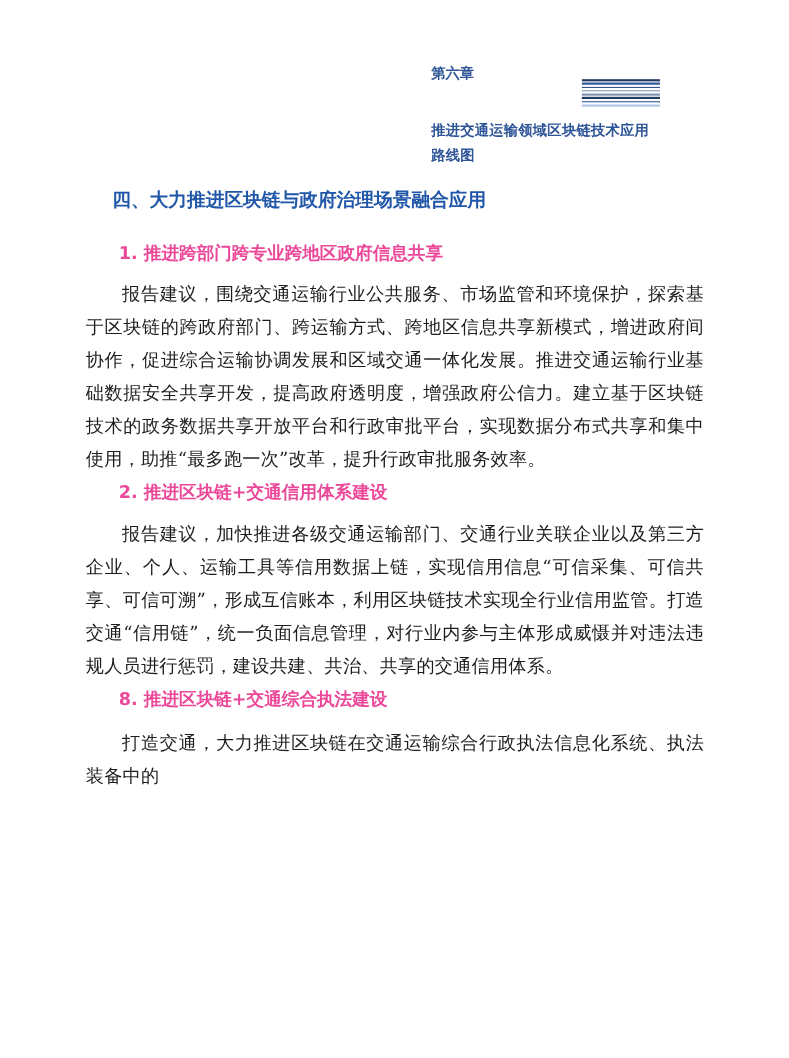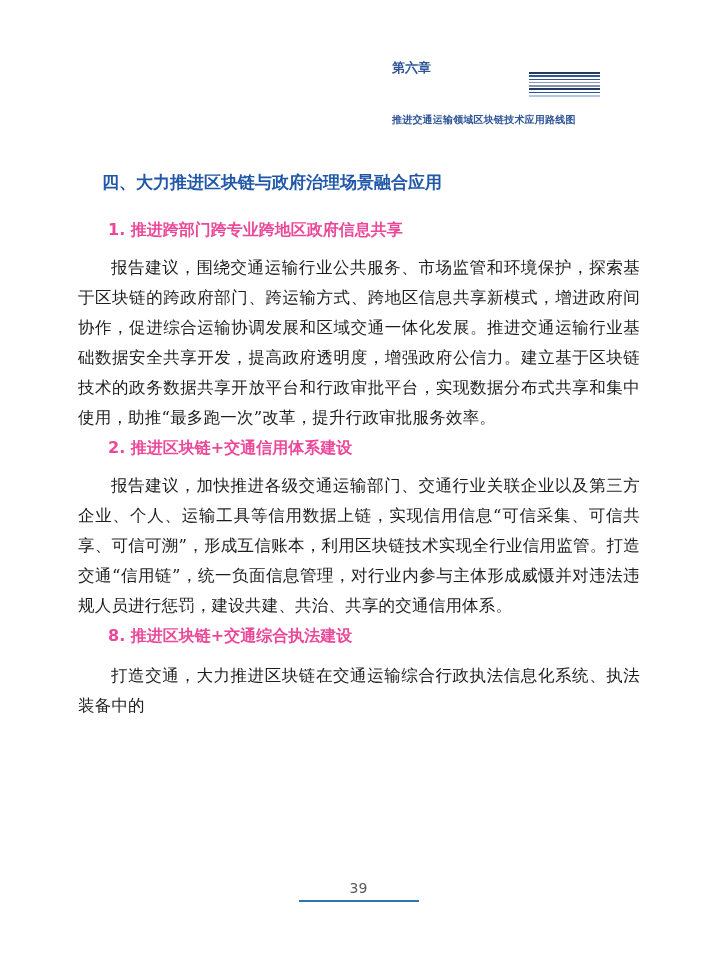--- a/index.html
+++ b/index.html
@@ -16,21 +16,21 @@
   }
 
   
   .header {
     position: absolute;
     left: 392px; top: 57px;
     font-family: "DejaVu Sans", "Liberation Sans", sans-serif;
     font-weight: bold;
   }
   .chapter { font-size: 13px; line-height: 22px; }
-  .htitle  { font-size: 10px; line-height: 22px; letter-spacing: 0.2px; margin-top: 30px; }
+  .htitle  { font-size: 13px; line-height: 22px; letter-spacing: 0.2px; margin-top: 30px; }
 
   .decor {
     position: absolute;
     right: 0; top: 72px;
     width: 71px;
     display: flex; flex-direction: column; gap: 1.8px;
   }
   .decor-line { height: 1.5px; width: 100%; }
 
   
@@ -110,18 +110,14 @@
   <div class="content">
     <h2 class="section-heading mt12" style="color: rgb(32, 87, 168); margin-top: 47px;">四、大力推进区块链与政府治理场景融合应用</h2>
     <h3 class="sub-heading mt18">1. 推进跨部门跨专业跨地区政府信息共享</h3>
     <p class="body-para indent mt8">报告建议，围绕交通运输行业公共服务、市场监管和环境保护，探索基于区块链的跨政府部门、跨运输方式、跨地区信息共享新模式，增进政府间协作，促进综合运输协调发展和区域交通一体化发展。推进交通运输行业基础数据安全共享开发，提高政府透明度，增强政府公信力。建立基于区块链技术的政务数据共享开放平台和行政审批平台，实现数据分布式共享和集中使用，助推“最多跑一次”改革，提升行政审批服务效率。</p>
     <h3 class="sub-heading mt7">2. 推进区块链+交通信用体系建设</h3>
     <p class="body-para indent mt8">报告建议，加快推进各级交通运输部门、交通行业关联企业以及第三方企业、个人、运输工具等信用数据上链，实现信用信息“可信采集、可信共享、可信可溯”，形成互信账本，利用区块链技术实现全行业信用监管。打造交通“信用链”，统一负面信息管理，对行业内参与主体形成威慑并对违法违规人员进行惩罚，建设共建、共治、共享的交通信用体系。</p>
     <h3 class="sub-heading mt7">8. 推进区块链+交通综合执法建设</h3>
     <p class="body-para indent mt10">打造交通，大力推进区块链在交通运输综合行政执法信息化系统、执法装备中的</p>
   </div>
 
-  <div class="footer">
-    <div class="page-number">39</div>
-    <div class="footer-line" style="background: rgb(46, 117, 182);"></div>
-  </div>
 
 </div>
 
 </body></html>

